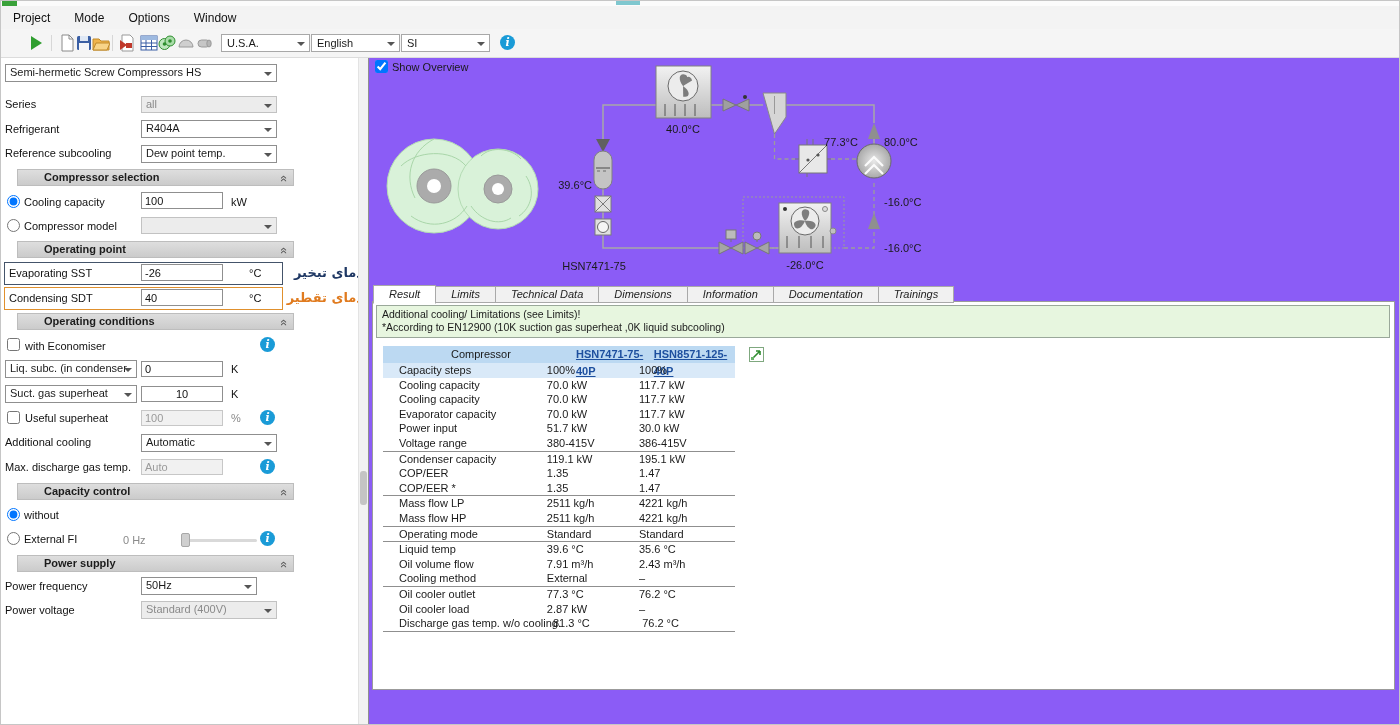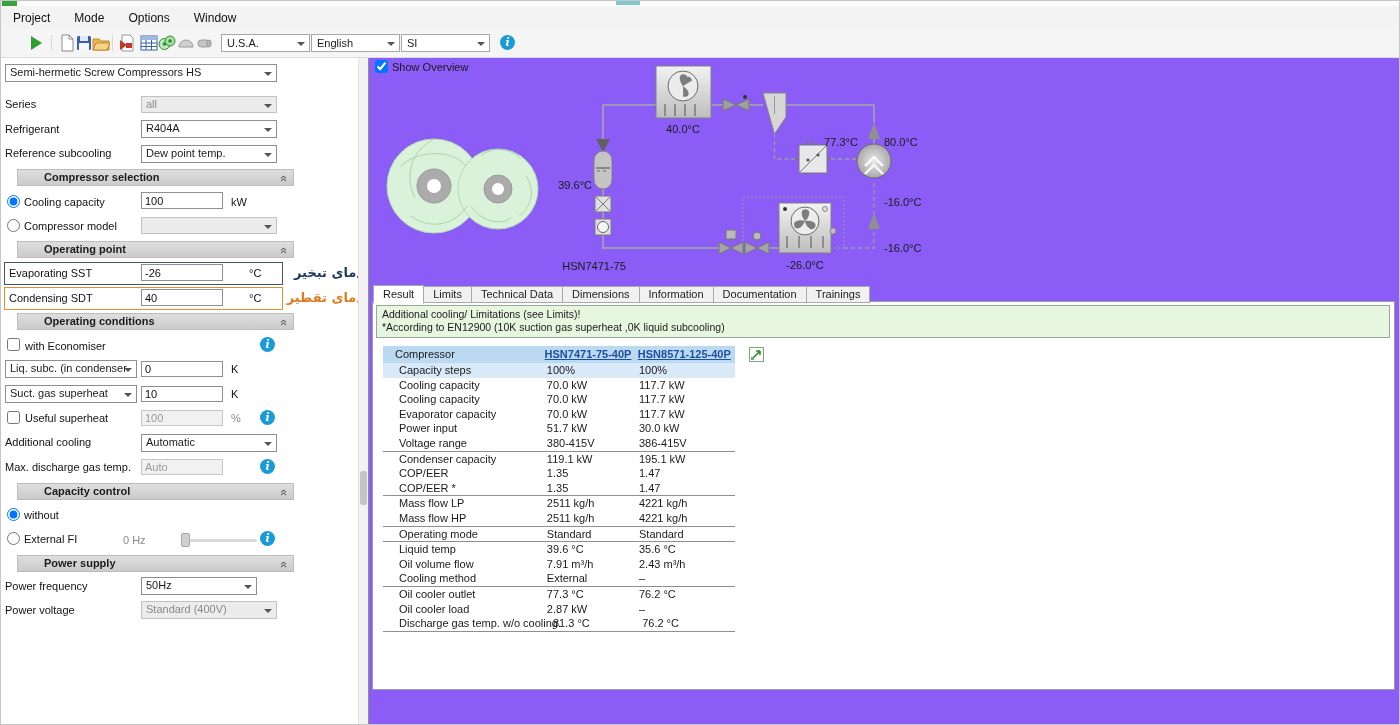--- a/index.html
+++ b/index.html
@@ -36,29 +36,29 @@
   .slider-thumb{position:absolute;width:9px;height:14px;background:#cfcfcf;border:1px solid #a8a8a8;border-radius:2px;box-sizing:border-box;}
   .vscroll{position:absolute;left:357px;top:57px;width:10px;height:668px;background:#f2f2f2;border-left:1px solid #e3e3e3;box-sizing:border-box;}
   .vthumb{position:absolute;left:1px;top:413px;width:7px;height:34px;background:#c4c4c4;border-radius:3px;}
   .vdivider{position:absolute;left:367px;top:57px;width:1px;height:668px;background:#8f8f8f;}
   
   .showov{position:absolute;left:374px;top:59px;display:flex;align-items:center;gap:4px;}
   .diagram{position:absolute;left:370px;top:55px;}
   .dlabel{font:11px "Liberation Sans",sans-serif;fill:#1a1a1a;}
   
   .tabs{position:absolute;left:372px;top:284px;height:17px;display:flex;z-index:3;}
-  .tab{padding:0 9px;line-height:15px;height:15px;margin-top:1px;background:#f1f1f1;border:1px solid #a9a9a9;border-left:none;color:#222;}
+  .tab{padding:0 15px;line-height:15px;height:15px;margin-top:1px;background:#f1f1f1;border:1px solid #a9a9a9;border-left:none;color:#222;font-style:italic;}
   .tab:first-child{border-left:1px solid #a9a9a9;}
   .tab.active{background:#fff;height:17px;margin-top:0;line-height:16px;border-bottom:1px solid #fff;border-left:1px solid #a9a9a9;position:relative;z-index:4;}
   
   .panel{position:absolute;left:371px;top:300px;width:1023px;height:389px;background:#fff;border:1px solid #9b9b9b;box-sizing:border-box;}
   .notice{position:absolute;left:3px;top:3px;width:1014px;height:33px;background:#e7f6df;border:1px solid #9aa89a;box-sizing:border-box;padding:2px 5px;line-height:13px;font-size:10.5px;color:#1b1b1b;}
   .rtable{position:absolute;left:10px;top:44px;width:352px;}
   .trh{display:flex;height:17px;line-height:17px;background:#bcd9f2;}
-  .trh .c0{width:154px;padding-left:12px;}
+  .trh .c0{width:154px;padding-left:20px;margin-left:48px;}
   .trh .c1{width:96px;}.trh .c2{width:100px;}
   .mlink{color:#1d4f9e;font-weight:bold;text-decoration:underline;cursor:pointer;}
   .trow{display:flex;height:14.6px;line-height:14.6px;}
   .trow.shade{background:#d9e9f8;}
   .trow.sep{border-bottom:1px solid #8f8f8f;}
   .trow .c0{width:154px;padding-left:16px;white-space:nowrap;}
   .trow .c1{width:96px;}.trow .c2{width:100px;}
   .exporticon{position:absolute;left:366px;top:1px;width:15px;height:15px;}
 </style>
 </head>
@@ -169,21 +169,21 @@
 
     <input type="checkbox" class="chk" style="left: 6px; top: 280px;">
     <div class="lbl" style="left:24px;top:282px">with Economiser</div>
     <span class="info" style="position:absolute;left:259px;top:279px">i</span>
 
     <div class="combo" style="left:4px;top:302px;width:132px;height:18px"><span>Liq. subc. (in condenser</span><span class="car"></span></div>
     <input class="inp" style="left: 140px; top: 303px; width: 82px; height: 16px;" value="0">
     <div class="lbl" style="left:230px;top:305px">K</div>
 
     <div class="combo" style="left:4px;top:327px;width:132px;height:18px"><span>Suct. gas superheat</span><span class="car"></span></div>
-    <input class="inp" style="left: 140px; top: 328px; width: 82px; height: 16px;" value="10">
+    <input class="inp" style="left: 140px; top: 328px; width: 82px; height: 16px; text-align: center;" value="10">
     <div class="lbl" style="left:230px;top:330px">K</div>
 
     <input type="checkbox" class="chk" style="left: 6px; top: 353px;">
     <div class="lbl" style="left:24px;top:354px">Useful superheat</div>
     <input class="inp dis" style="left: 140px; top: 352px; width: 82px; height: 16px;" value="100">
     <div class="lbl dim" style="left:230px;top:354px">%</div>
     <span class="info" style="position:absolute;left:259px;top:352px">i</span>
 
     <div class="lbl" style="left:4px;top:378px">Additional cooling</div>
     <div class="combo" style="left:140px;top:376px;width:136px;height:18px"><span>Automatic</span><span class="car"></span></div>

